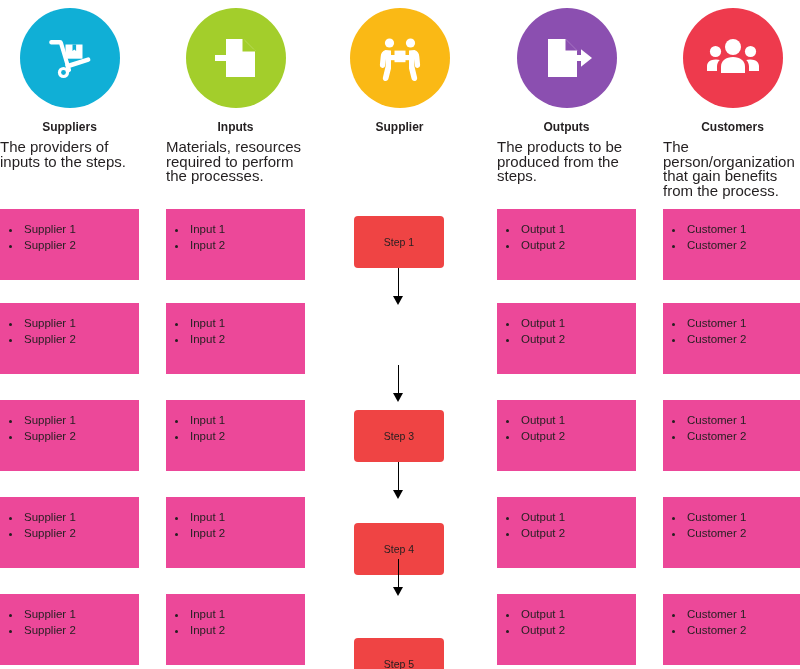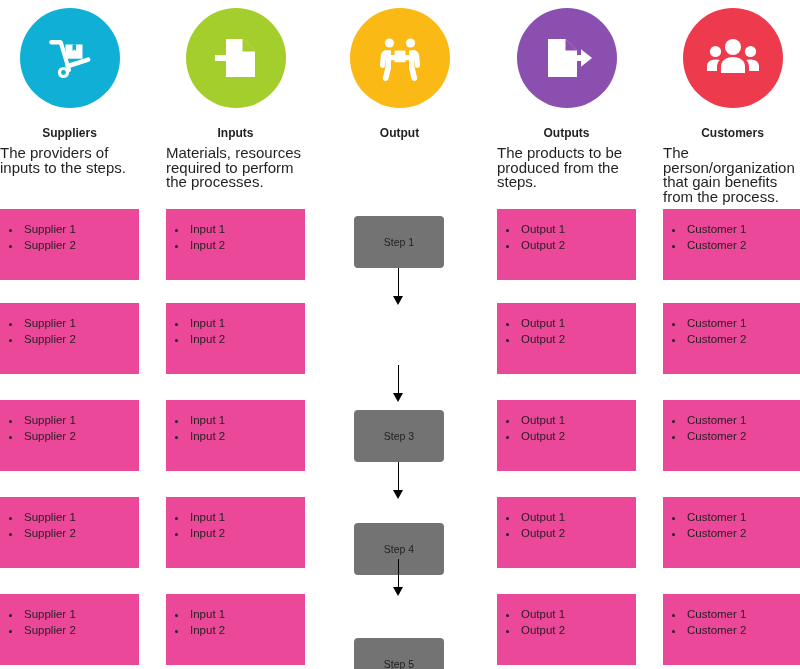--- a/index.html
+++ b/index.html
@@ -41,21 +41,21 @@
     align-items: center;
     justify-content: center;
   }
   .icon-circle svg { display: block; }
 
   .col-title {
     text-align: center;
     font-size: 12px;
     font-weight: bold;
     color: #231f20;
-    margin-top: 18px;
+    margin-top: 12px;
     line-height: 14px;
   }
   .col-desc {
     font-size: 15px;
     line-height: 14.5px;
     color: #231f20;
     margin-top: 6px;
     text-align: left;
   }
 
@@ -78,21 +78,21 @@
     color: #231f20;
     padding-left: 2px;
   }
 
   
   .step-box {
     position: absolute;
     left: 354px;
     width: 90px;
     height: 52px;
-    background: #737373;
+    background: #ef4444;
     border-radius: 4px;
     display: flex;
     align-items: center;
     justify-content: center;
     font-size: 10.5px;
     color: #231f20;
     box-sizing: border-box;
   }
   .arrow-line {
     position: absolute;
@@ -154,21 +154,21 @@
         <g fill="#ffffff">
           <circle cx="16.5" cy="12" r="4.6"></circle>
           <circle cx="37.5" cy="12" r="4.6"></circle>
           <path d="M12.5 19 c-3.2 .8-4.6 3.6-4.8 6.4 l-.8 8.4 c-.2 1.8 1 3 2.5 3.1 c1.5 .1 2.7-1 2.9-2.6 l.6-6.3 v6 l-3 12.4 c-.4 1.8 .6 3.3 2.2 3.6 c1.6 .3 3-.7 3.4-2.4 l2.5-10.2 v-18 Z"></path>
           <path d="M41.5 19 c3.2 .8 4.6 3.6 4.8 6.4 l.8 8.4 c.2 1.8-1 3-2.5 3.1 c-1.5 .1-2.7-1-2.9-2.6 l-.6-6.3 v6 l3 12.4 c.4 1.8-.6 3.3-2.2 3.6 c-1.6 .3-3-.7-3.4-2.4 l-2.5-10.2 v-18 Z"></path>
           <path d="M14.5 24 h25 v5.2 h-25 Z"></path>
           <path d="M21.5 19.6 h11 v11.6 h-11 Z"></path>
         </g>
       </svg>
     </div>
-    <div class="col-title">Output</div>
+    <div class="col-title">Supplier</div>
   </div>
 
   <div class="column-head col-3">
     <div class="icon-circle" style="background:#8B4FB0;">
       <svg width="54" height="54" viewBox="0 0 54 54" aria-hidden="true">
         <g fill="#ffffff">
           <path d="M8 8 h17.5 L37 19.5 V46 H8 Z"></path>
           <path d="M25.5 8 L37 19.5 h-11.5 Z" fill="#8B4FB0"></path>
           <path d="M25.5 24 h17 v6 h-17 Z"></path>
           <path d="M41 18.2 L52 27 L41 35.8 Z"></path>

